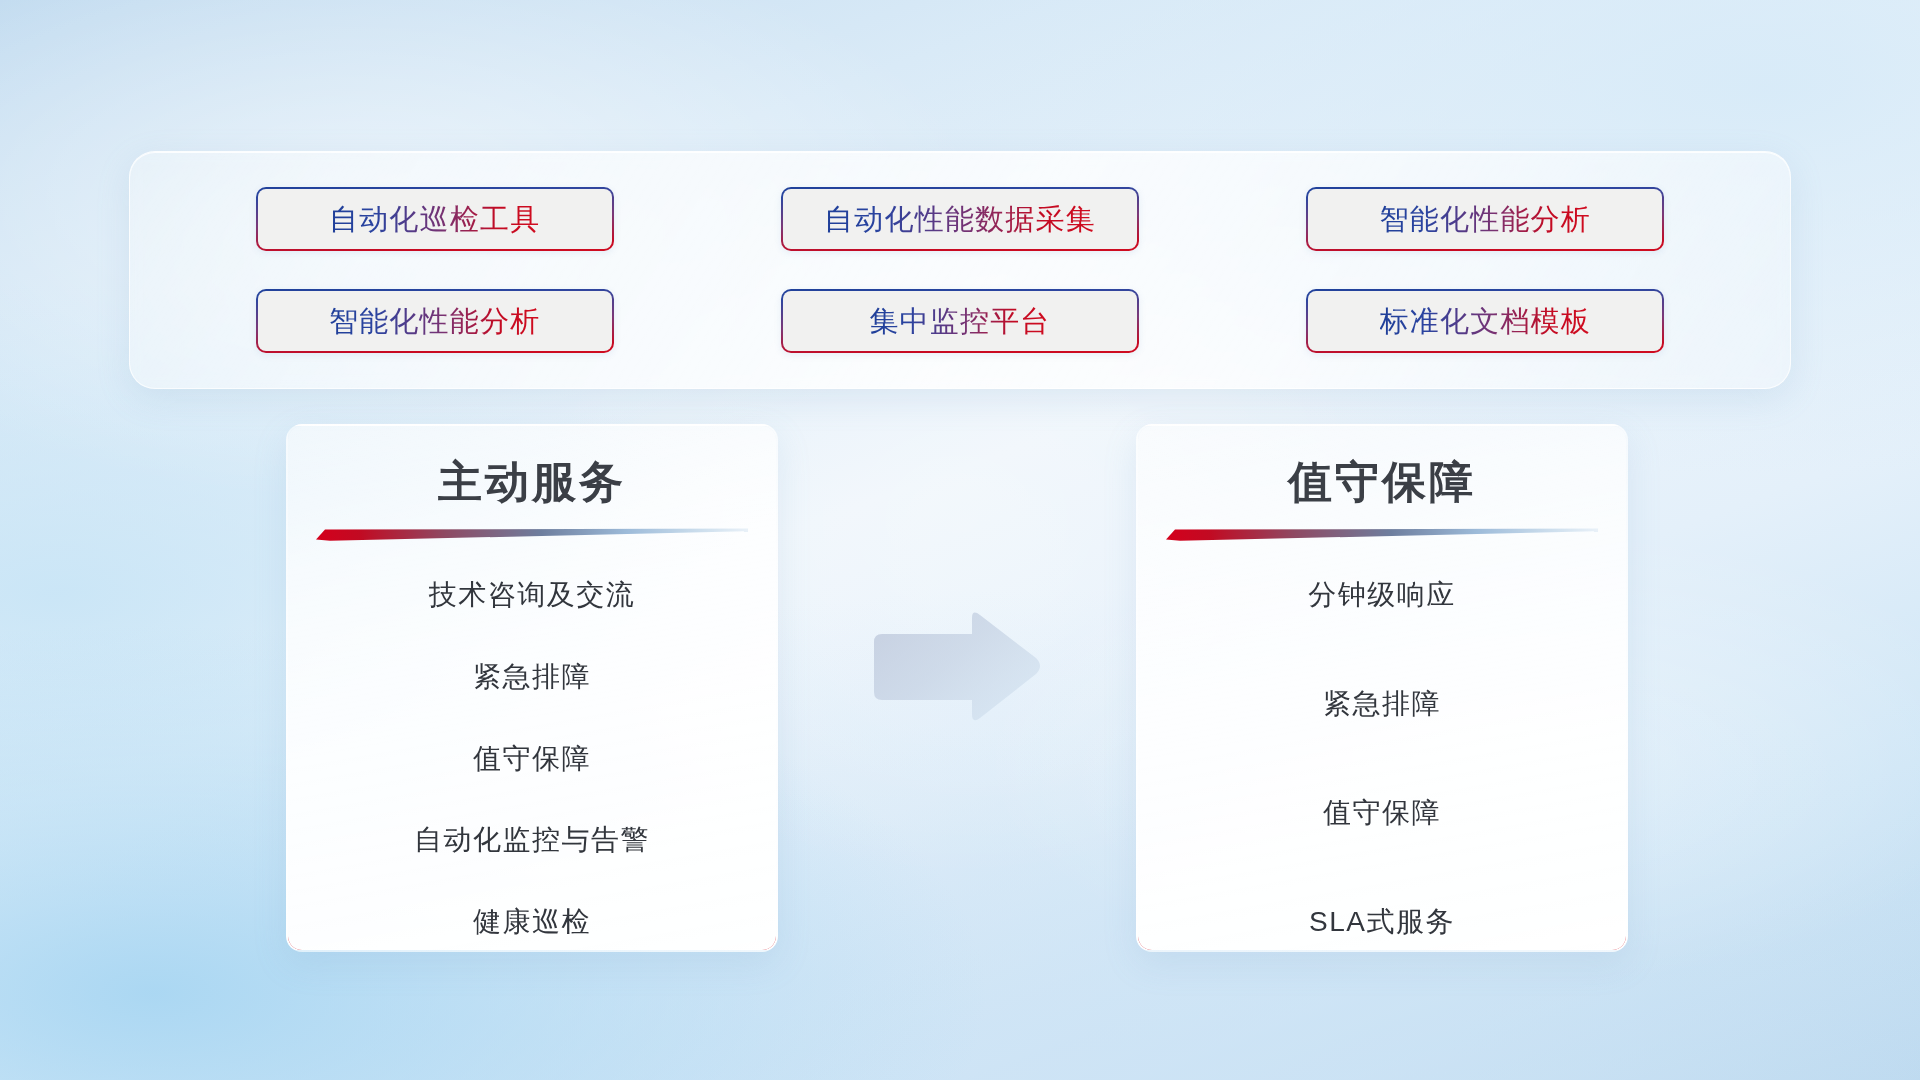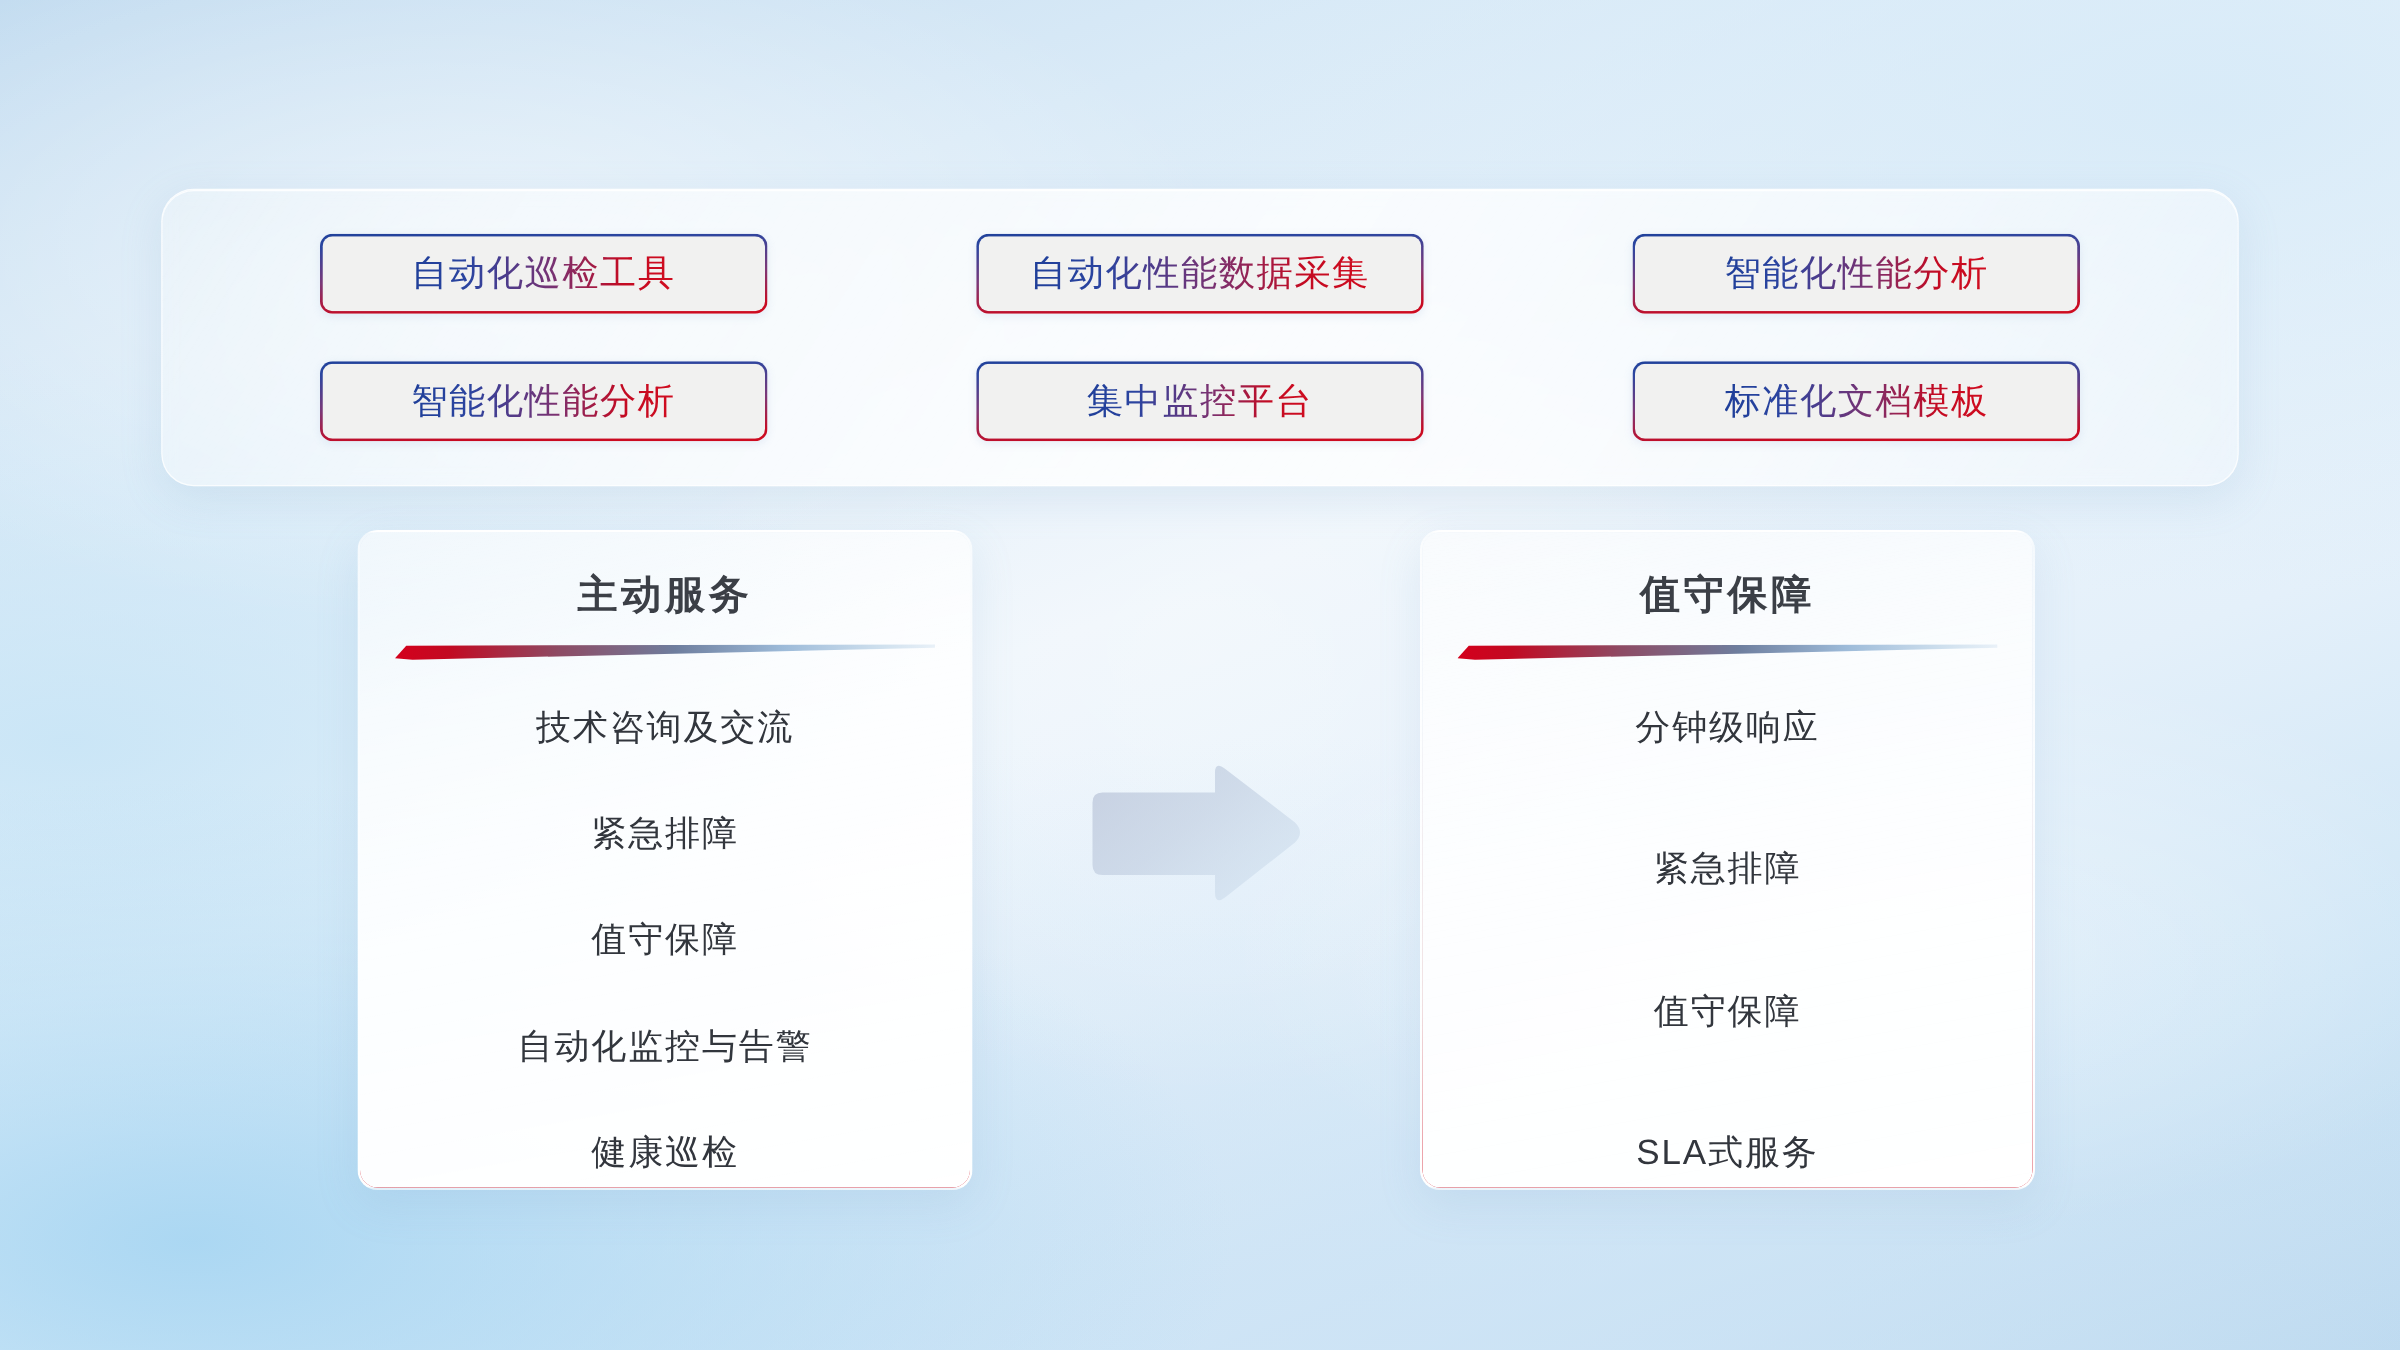--- a/index.html
+++ b/index.html
@@ -116,21 +116,21 @@
     pointer-events:none;
   }
   #card-active  { left:286px; }
   #card-passive { left:1136px; }
 
   .card-inner { position:relative; z-index:2; height:100%; display:flex; flex-direction:column; }
 
   .card-title {
     margin-top:32px;
     text-align:center;
-    font-size:32px;
+    font-size:44px;
     font-weight:bold;
     letter-spacing:3px;
     color:#3b3f46;
     line-height:1.1;
   }
 
   .title-rule {
     position:relative;
     margin:22px auto 0;
     width:432px; height:13px;

